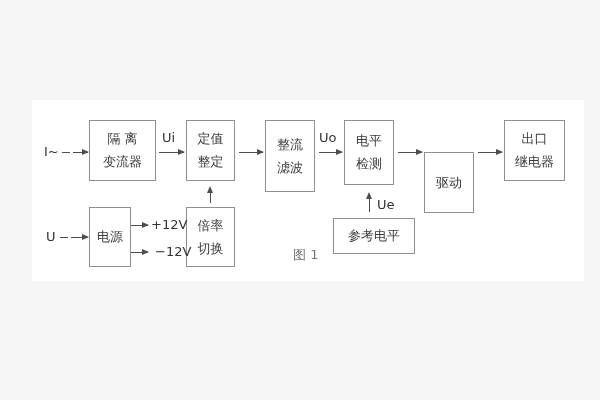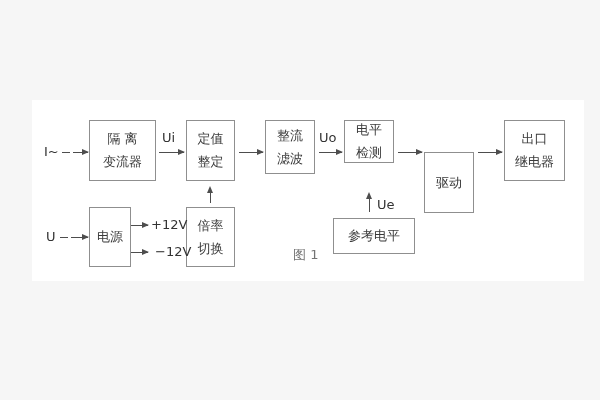--- a/index.html
+++ b/index.html
@@ -101,26 +101,26 @@
   <div class="block" style="left:89px; top:120px; width:67px; height:61px;">
     <span>隔 离</span>
     <span>变流器</span>
   </div>
 
   <div class="block" style="left:186px; top:120px; width:49px; height:61px;align-items:center;">
     <span>定值</span>
     <span>整定</span>
   </div>
 
-  <div class="block" style="left:265px; top:120px; width:50px; height:54px;text-align:right;">
+  <div class="block" style="left:265px; top:120px; width:50px; height:72px;text-align:right;">
     <span>整流</span>
     <span>滤波</span>
   </div>
 
-  <div class="block" style="left:344px; top:120px; width:50px; height:43px;">
+  <div class="block" style="left:344px; top:120px; width:50px; height:65px;">
     <span>电平</span>
     <span>检测</span>
   </div>
 
   <div class="block" style="left:424px; top:120px; width:50px; height:61px;margin-top:32px;">
     <span>驱动</span>
   </div>
 
   <div class="block" style="left:504px; top:120px; width:61px; height:61px;">
     <span>出口</span>

